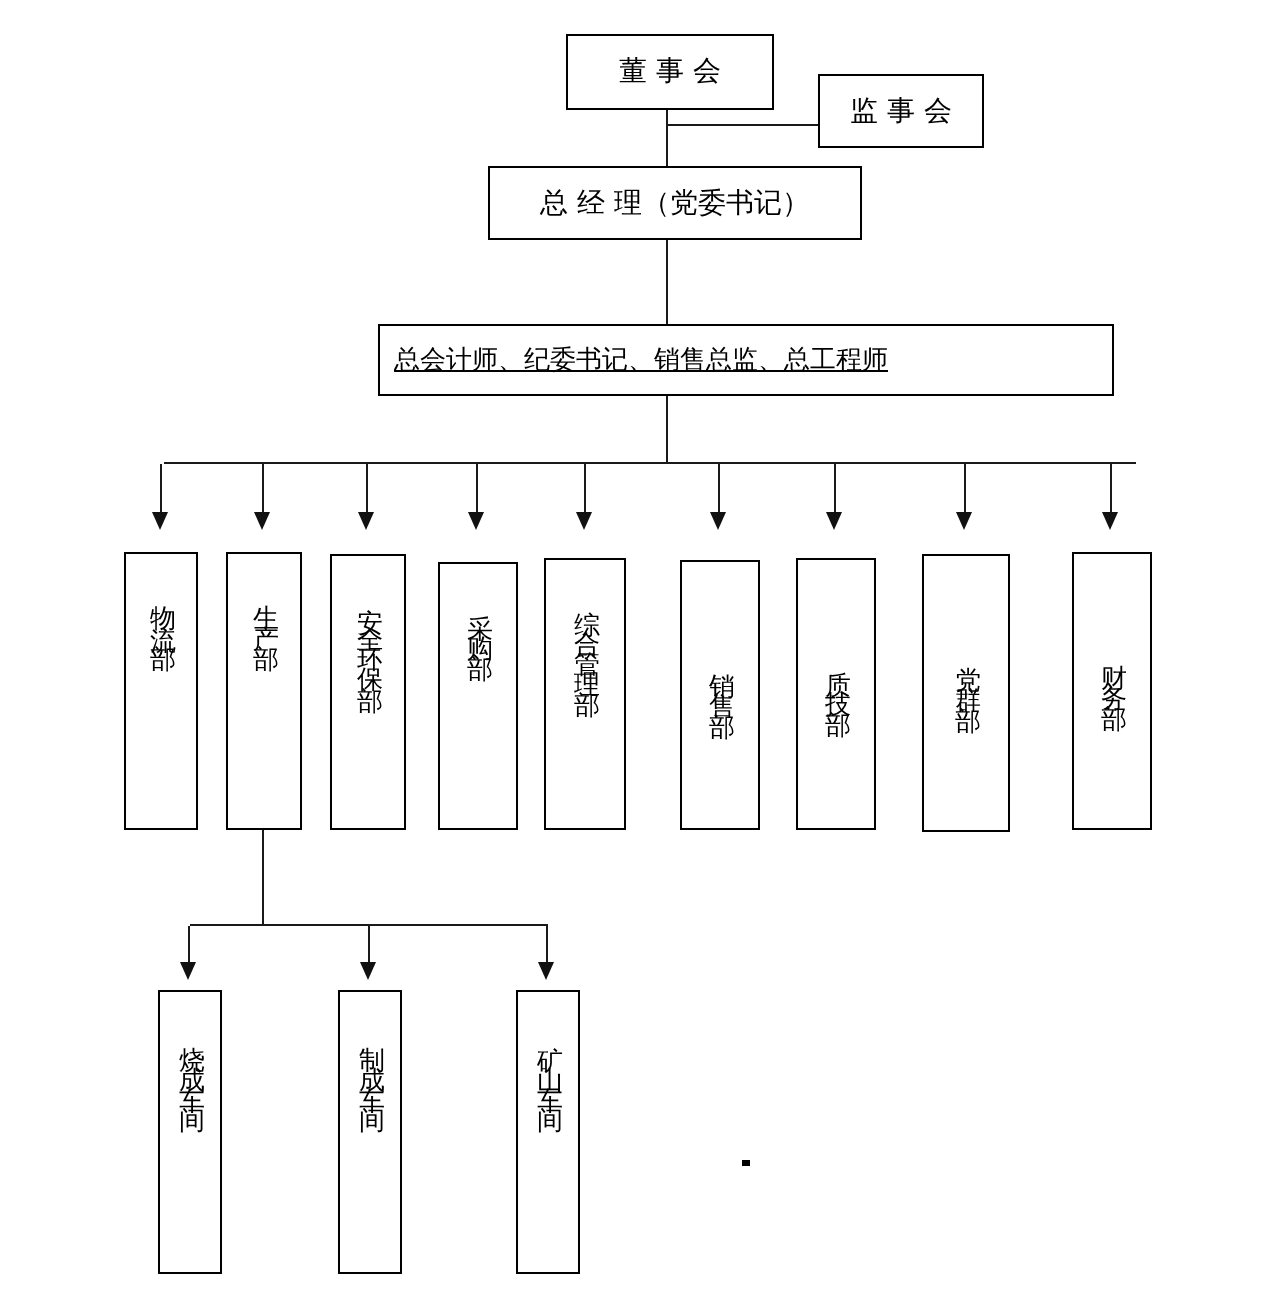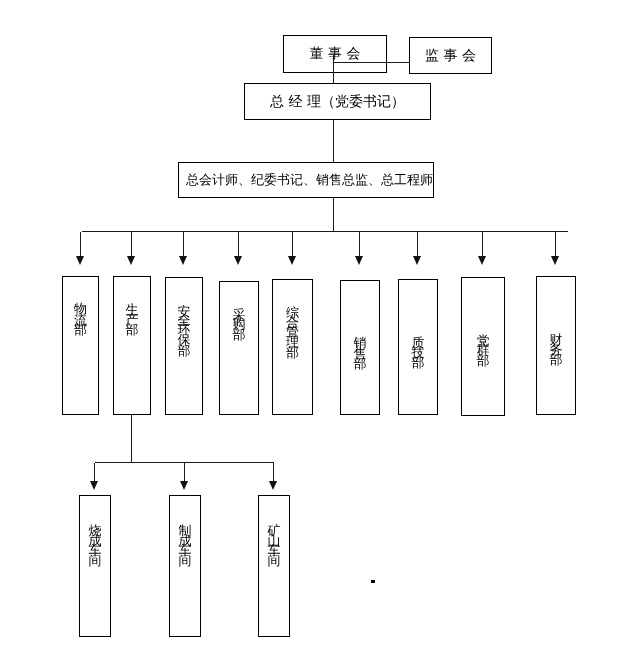--- a/index.html
+++ b/index.html
@@ -73,33 +73,33 @@
     left: 371px; top: 580px;
     width: 4px; height: 3px;
     background: #000000;
   }
 </style>
 </head>
 <body>
 
 <div class="canvas">
 
-  <div class="box hbox" style="left:283px; top:17px; width:104px; height:38px;margin-top:18px;">
+  <div class="box hbox" style="left:283px; top:17px; width:104px; height:38px;">
     <span>董 事 会</span>
   </div>
 
   <div class="box hbox" style="left:409px; top:37px; width:83px; height:37px;">
     <span>监 事 会</span>
   </div>
 
   <div class="box hbox" style="left:244px; top:83px; width:187px; height:37px;text-align:center;">
     <span>总 经 理（党委书记）</span>
   </div>
 
-  <div class="box hbox staff" style="left:178px; top:162px; width:256px; height:36px;">
+  <div class="box hbox staff" style="left:189px; top:162px; width:368px; height:36px;text-decoration:underline;">
     <span>总会计师、纪委书记、销售总监、总工程师</span>
   </div>
 
   <div class="vline" style="left:333px; top:55px;  height:28px;"></div>
   <div class="hline" style="left:334px; top:62px;  width:75px;"></div>
   <div class="vline" style="left:333px; top:120px; height:42px;"></div>
   <div class="vline" style="left:333px; top:198px; height:33px;"></div>
   <div class="hline" style="left:82px;  top:231px; width:486px;"></div>
 
   <div class="arrow main" style="left:76px;"></div>

